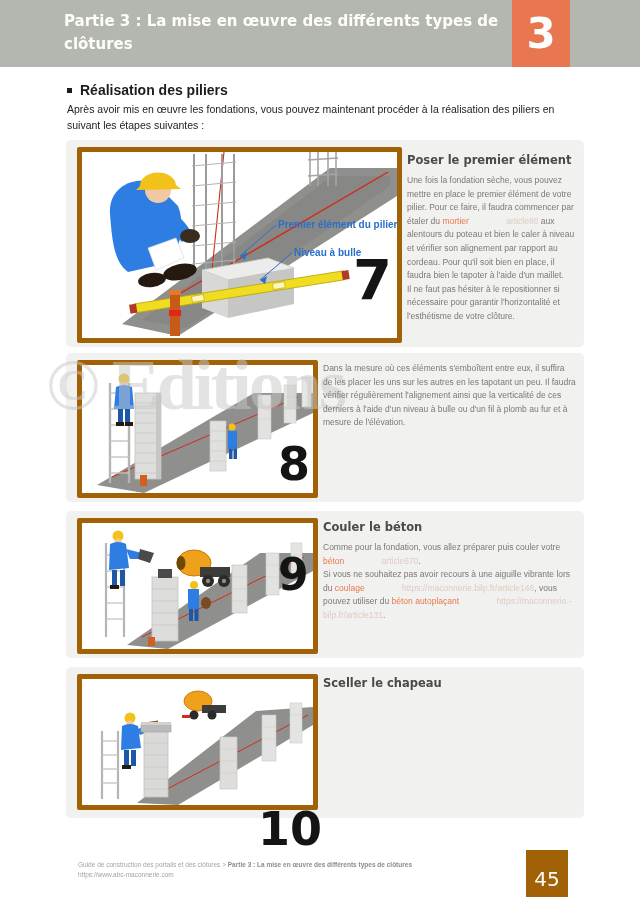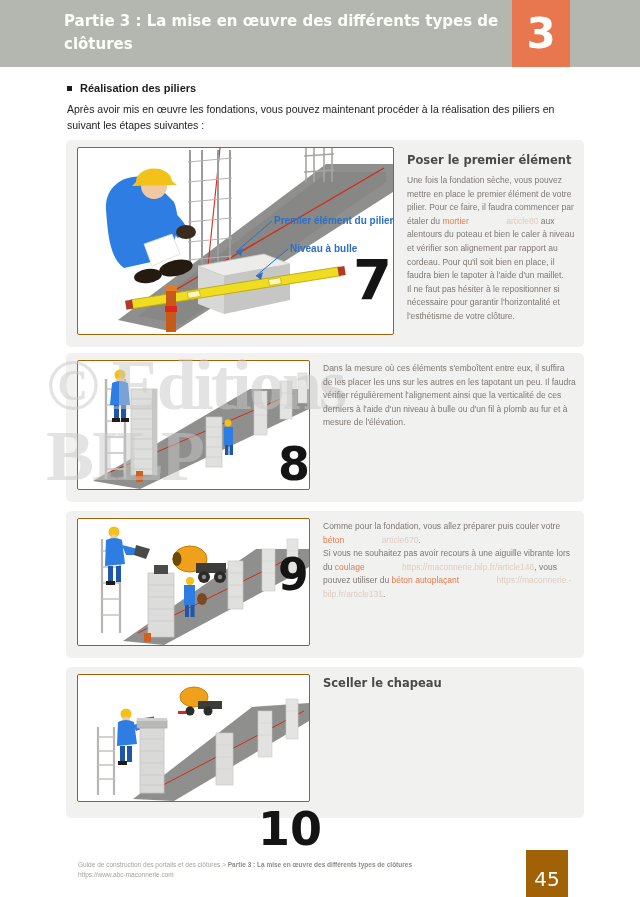--- a/index.html
+++ b/index.html
@@ -9,31 +9,31 @@
   
   .header-band{position:absolute;left:0;top:0;width:640px;height:67px;background:#b4b7b0;}
   .header-title{position:absolute;left:64px;top:10px;width:440px;color:#fdfdfb;
         font-family:"DejaVu Sans", sans-serif;font-size:15px;font-weight:bold;line-height:1.55;}
   .chapter-box{position:absolute;left:512px;top:0;width:58px;height:67px;background:#e8764e;
         display:flex;align-items:center;justify-content:center;}
   .chapter-num{color:#ffffff;font-family:"DejaVu Sans", sans-serif;font-size:42px;font-weight:bold;}
 
   
   .section-heading{position:absolute;left:67px;top:82px;display:flex;align-items:center;
-        font-size:11px;font-weight:bold;color:#1c1c1c;}
+        font-size:14px;font-weight:bold;color:#1c1c1c;}
   .bullet-square{width:5px;height:5px;background:#1c1c1c;margin-right:8px;}
   .intro{position:absolute;left:67px;top:102px;width:512px;font-size:10.5px;color:#222222;line-height:1.5;}
 
   
   .row{position:absolute;left:66px;width:518px;background:#f1f1ef;border-radius:5px;}
   .row7{top:140px;height:207px;}
   .row8{top:353px;height:149px;}
   .row9{top:511px;height:147px;}
   .row10{top:667px;height:151px;}
-  .imgbox{position:absolute;background:#ffffff;border:1px solid #a16207;border-radius:2px;overflow:hidden;}
+  .imgbox{position:absolute;background:#ffffff;border:5px solid #a16207;border-radius:2px;overflow:hidden;}
   .row7 .imgbox{left:11px;top:7px;width:315px;height:186px;}
   .row8 .imgbox{left:11px;top:7px;width:231px;height:128px;}
   .row9 .imgbox{left:11px;top:7px;width:231px;height:126px;}
   .row10 .imgbox{left:11px;top:7px;width:231px;height:126px;}
   .imgbox svg{display:block;}
 
   .textcol{position:absolute;z-index:4;}
   .row7 .textcol{left:341px;top:13px;width:168px;}
   .row8 .textcol,.row9 .textcol,.row10 .textcol{left:257px;top:9px;width:253px;}
   .step-title{font-family:"DejaVu Sans", sans-serif;font-size:11.5px;font-weight:bold;color:#4a4a4a;margin:0 0 7px 0;}
@@ -303,20 +303,21 @@
           <line x1="150" y1="66" x2="165" y2="66" stroke="#c9c9c7" stroke-width="0.5"></line>
           <line x1="150" y1="78" x2="165" y2="78" stroke="#c9c9c7" stroke-width="0.5"></line>
           <line x1="184" y1="42" x2="197" y2="42" stroke="#ccccca" stroke-width="0.5"></line>
           <line x1="184" y1="54" x2="197" y2="54" stroke="#ccccca" stroke-width="0.5"></line>
           <line x1="209" y1="32" x2="220" y2="32" stroke="#cfcfcd" stroke-width="0.5"></line>
         </g>
       </svg>
     </div>
     <div class="step-num">9</div>
     <div class="textcol">
+      <div class="step-title">Couler le béton</div>
       <div class="step-body"><span>Comme pour la fondation, vous allez préparer puis couler votre </span><span class="run-link">béton</span><span class="run-faint"> article670</span><span>.</span><br><span>Si vous ne souhaitez pas avoir recours à une aiguille vibrante lors du </span><span class="run-link">coulage</span><span class="run-faint"> https://maconnerie.bilp.fr/article146</span><span>, vous pouvez utiliser du </span><span class="run-link">béton autoplaçant</span><span class="run-faint"> https://maconnerie.-bilp.fr/article131</span><span>.</span></div>
     </div>
   </div>
 
   <div class="row row10">
     <div class="imgbox">
       <svg width="231" height="126" viewBox="0 0 231 126">
         <polygon points="55,124 174,32 231,28 231,46 96,126" fill="#8f8f8d"></polygon>
         <line x1="70" y1="118" x2="226" y2="36" stroke="#d42a1a" stroke-width="1"></line>
 
@@ -375,21 +376,20 @@
       </svg>
     </div>
     <div class="step-num">10</div>
     <div class="textcol">
       <div class="step-title">Sceller le chapeau</div>
     </div>
   </div>
 
   <div class="watermark">
     <div>© Editions</div>
-    <div>BILP</div>
   </div>
 
   <div class="footer-text">
     <div><span>Guide de construction des portails et des clôtures &gt; </span><span class="footer-bold">Partie 3 : La mise en œuvre des différents types de clôtures</span></div>
     <div>https://www.abc-maconnerie.com</div>
   </div>
   <div class="page-box">
     <span class="page-num">45</span>
   </div>
 

